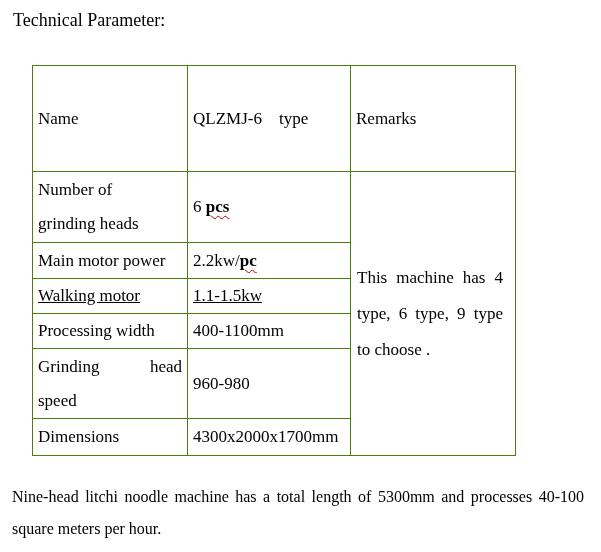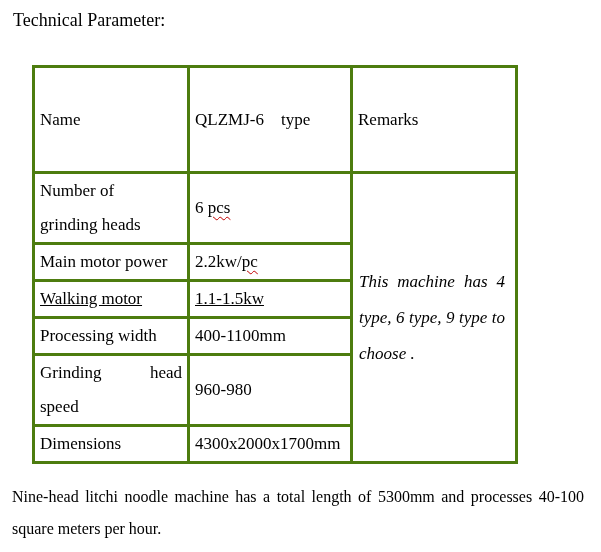--- a/index.html
+++ b/index.html
@@ -19,21 +19,21 @@
     font-family: Liberation Serif, serif;
   }
   table.params {
     position: absolute;
     left: 32px;
     top: 65px;
     border-collapse: collapse;
     table-layout: fixed;
   }
   table.params td {
-    border: 3px solid #4d7c0f;
+    border: 1px solid #4d7c0f;
     padding: 0 5px;
     font-size: 17px;
     line-height: 34px;
     vertical-align: middle;
     overflow: hidden;
   }
   tr.r0 { height: 106px; }
   tr.r1 { height: 71px; padding-left: 16px; }
   tr.r2 { height: 36px; padding-left: 12px; }
   tr.r3 { height: 32px; text-decoration: underline; }
@@ -44,31 +44,31 @@
   .line-just {
     text-align: justify;
     text-align-last: justify;
   }
   .misspelled {
     text-decoration-line: underline;
     text-decoration-style: wavy;
     text-decoration-color: #c00000;
     text-decoration-thickness: 1px;
     text-underline-offset: 3px;
+    font-weight: bold;
   }
   td.remarks-cell {
     vertical-align: middle;
     padding-bottom: 36px;
   }
   .remarks-note {
     width: 146px;
     text-align: justify;
     line-height: 36px;
     margin-left: 1px;
-    font-style: italic;
   }
   .description {
     position: absolute;
     left: 12px;
     top: 481px;
     width: 572px;
     font-size: 16px;
     line-height: 32px;
     text-align: justify;
   }

